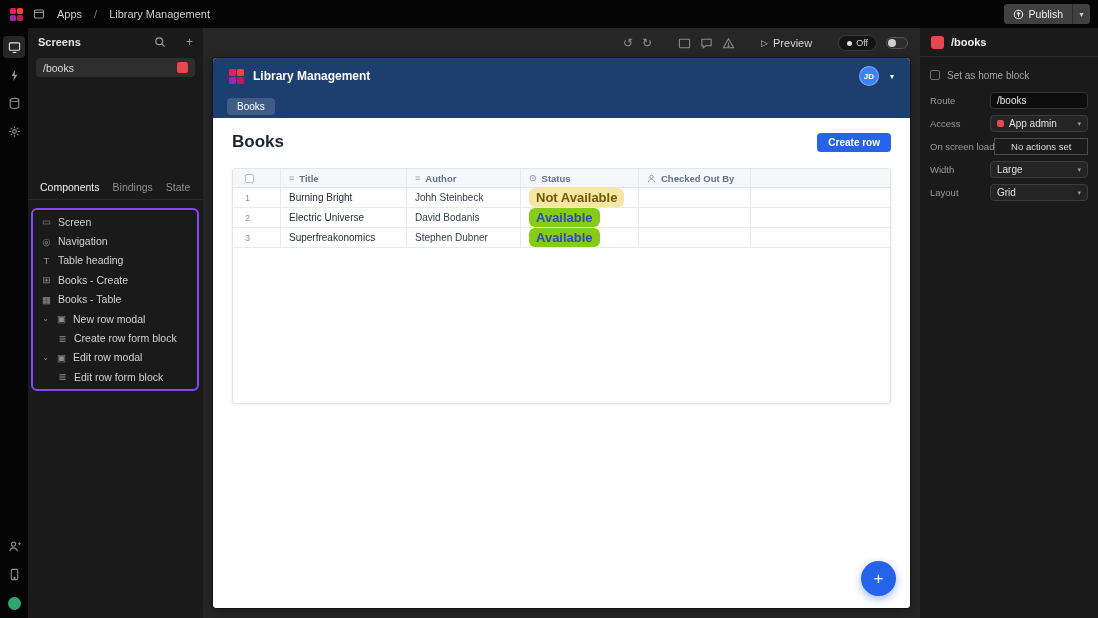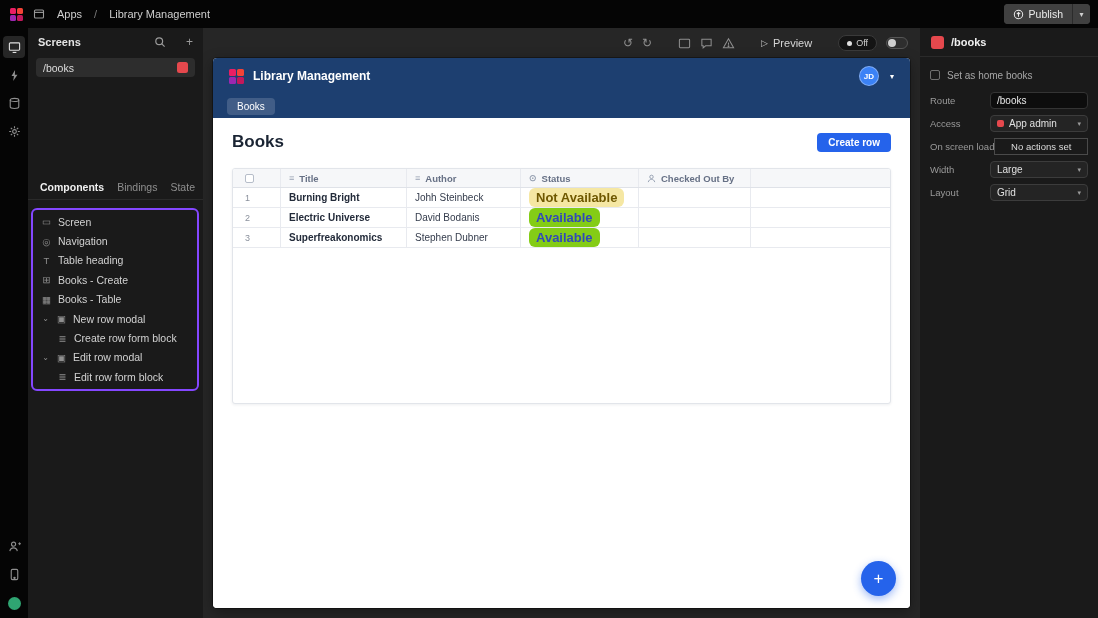--- a/index.html
+++ b/index.html
@@ -38,21 +38,21 @@
   .lp-header{height:28px;display:flex;align-items:center;padding:0 10px;gap:20px}
   .lp-title{font-size:11px;font-weight:bold;color:#e3e3e3;flex:1}
   .lp-ic{color:#9a9a9a;background:none;border:0;cursor:pointer;display:flex;align-items:center;font-size:12px;font-family:inherit}
   .screens-list{height:118px;padding:2px 8px}
   .screen-item{height:19px;display:flex;align-items:center;padding:0 7px;border-radius:4px;
     background:#2d2d2d;cursor:pointer}
   .screen-item .route{font-size:10.5px;color:#dcdcdc;flex:1}
   .screen-swatch{width:11px;height:11px;border-radius:2.5px;background:#e5484d}
   .lp-tabs{height:26px;display:flex;align-items:center;gap:13px;padding:0 12px;border-bottom:1px solid #2a2a2a}
   .lp-tab{font-size:10.5px;color:#8f8f8f;background:none;border:0;cursor:pointer;font-family:inherit;padding:0}
-  .lp-tab.active{color:#f0f0f0;font-weight:bold}
+  .lp-tab.active{color:#f0f0f0;font-weight:normal}
   .tree-box{margin:8px 4px 0 3px;border:2px solid #8447ff;border-radius:6px;padding:2px 0}
   .tree-item{height:19.4px;display:flex;align-items:center;gap:6px;padding:0 8px;cursor:pointer;border-radius:3px}
   .tree-item .ti{width:11px;text-align:center;font-size:9.5px;color:#8f8f8f;flex:0 0 auto}
   .tree-item .tl{font-size:10.5px;color:#d2d2d2;white-space:nowrap;overflow:hidden;text-overflow:ellipsis}
   .tree-item .tw{width:9px;font-size:8px;color:#8f8f8f;flex:0 0 auto;text-align:center}
   .tree-item.child{padding-left:24px}
 
   
   .canvas{position:absolute;top:28px;left:203px;right:178px;bottom:0;background:#262626}
   .canvas-toolbar{height:30px;display:flex;align-items:center;justify-content:flex-end;padding:0 12px;gap:9px}
@@ -95,21 +95,21 @@
   .g-cell.c0{width:48px;flex:none;padding-left:12px}
   .g-cell.c1{width:126px;flex:none}
   .g-cell.c2{width:114px;flex:none}
   .g-cell.c3{width:118px;flex:none}
   .g-cell.c4{width:112px;flex:none}
   .g-cell.fill{flex:1;border-right:0}
   .head .g-cell{color:#667085;font-weight:bold;font-size:9.5px}
   .head .col-ic{color:#98a2b3;font-size:9px;display:flex;align-items:center}
   .g-check{width:9px;height:9px;border:1px solid #b6bdc9;border-radius:2px;background:#fff;cursor:pointer}
   .row-num{font-size:9px;color:#8a909c}
-  .cell-strong{font-weight:bold;color:#232b3a}
+  .cell-strong{font-weight:normal;color:#232b3a}
   .badge{display:inline-block;padding:1.5px 7px;border-radius:6px;font-size:13px;font-weight:bold;line-height:1.2}
   .badge[data-variant="warning"]{background:#f5e7a3;color:#6f5800}
   .badge[data-variant="info"]{background:#84cc16;color:#3049b8}
 
   .fab{position:absolute;right:14px;bottom:12px;width:35px;height:35px;border-radius:50%;background:#2563eb;
     color:#fff;border:0;font-size:17px;line-height:1;cursor:pointer;box-shadow:0 3px 8px rgba(37,99,235,.45);
     display:flex;align-items:center;justify-content:center;font-family:inherit}
 
   
   .right-panel{position:absolute;top:28px;right:0;bottom:0;width:178px;background:#1a1a1a;z-index:8}
@@ -421,21 +421,21 @@
   </main>
 
   <aside class="right-panel">
     <div class="rp-header">
       <span class="rp-swatch"></span>
       <span class="rp-title">/books</span>
     </div>
     <div class="rp-body">
       <div class="rp-checkrow">
         <span class="rp-checkbox"></span>
-        <span class="rp-checklabel">Set as home books</span>
+        <span class="rp-checklabel">Set as home block</span>
       </div>
 
       <div class="rp-row">
         <span class="rp-label">Route</span>
         <input class="rp-input" value="/books" style="">
       </div>
 
       <div class="rp-row">
         <span class="rp-label">Access</span>
         <div class="rp-select">

